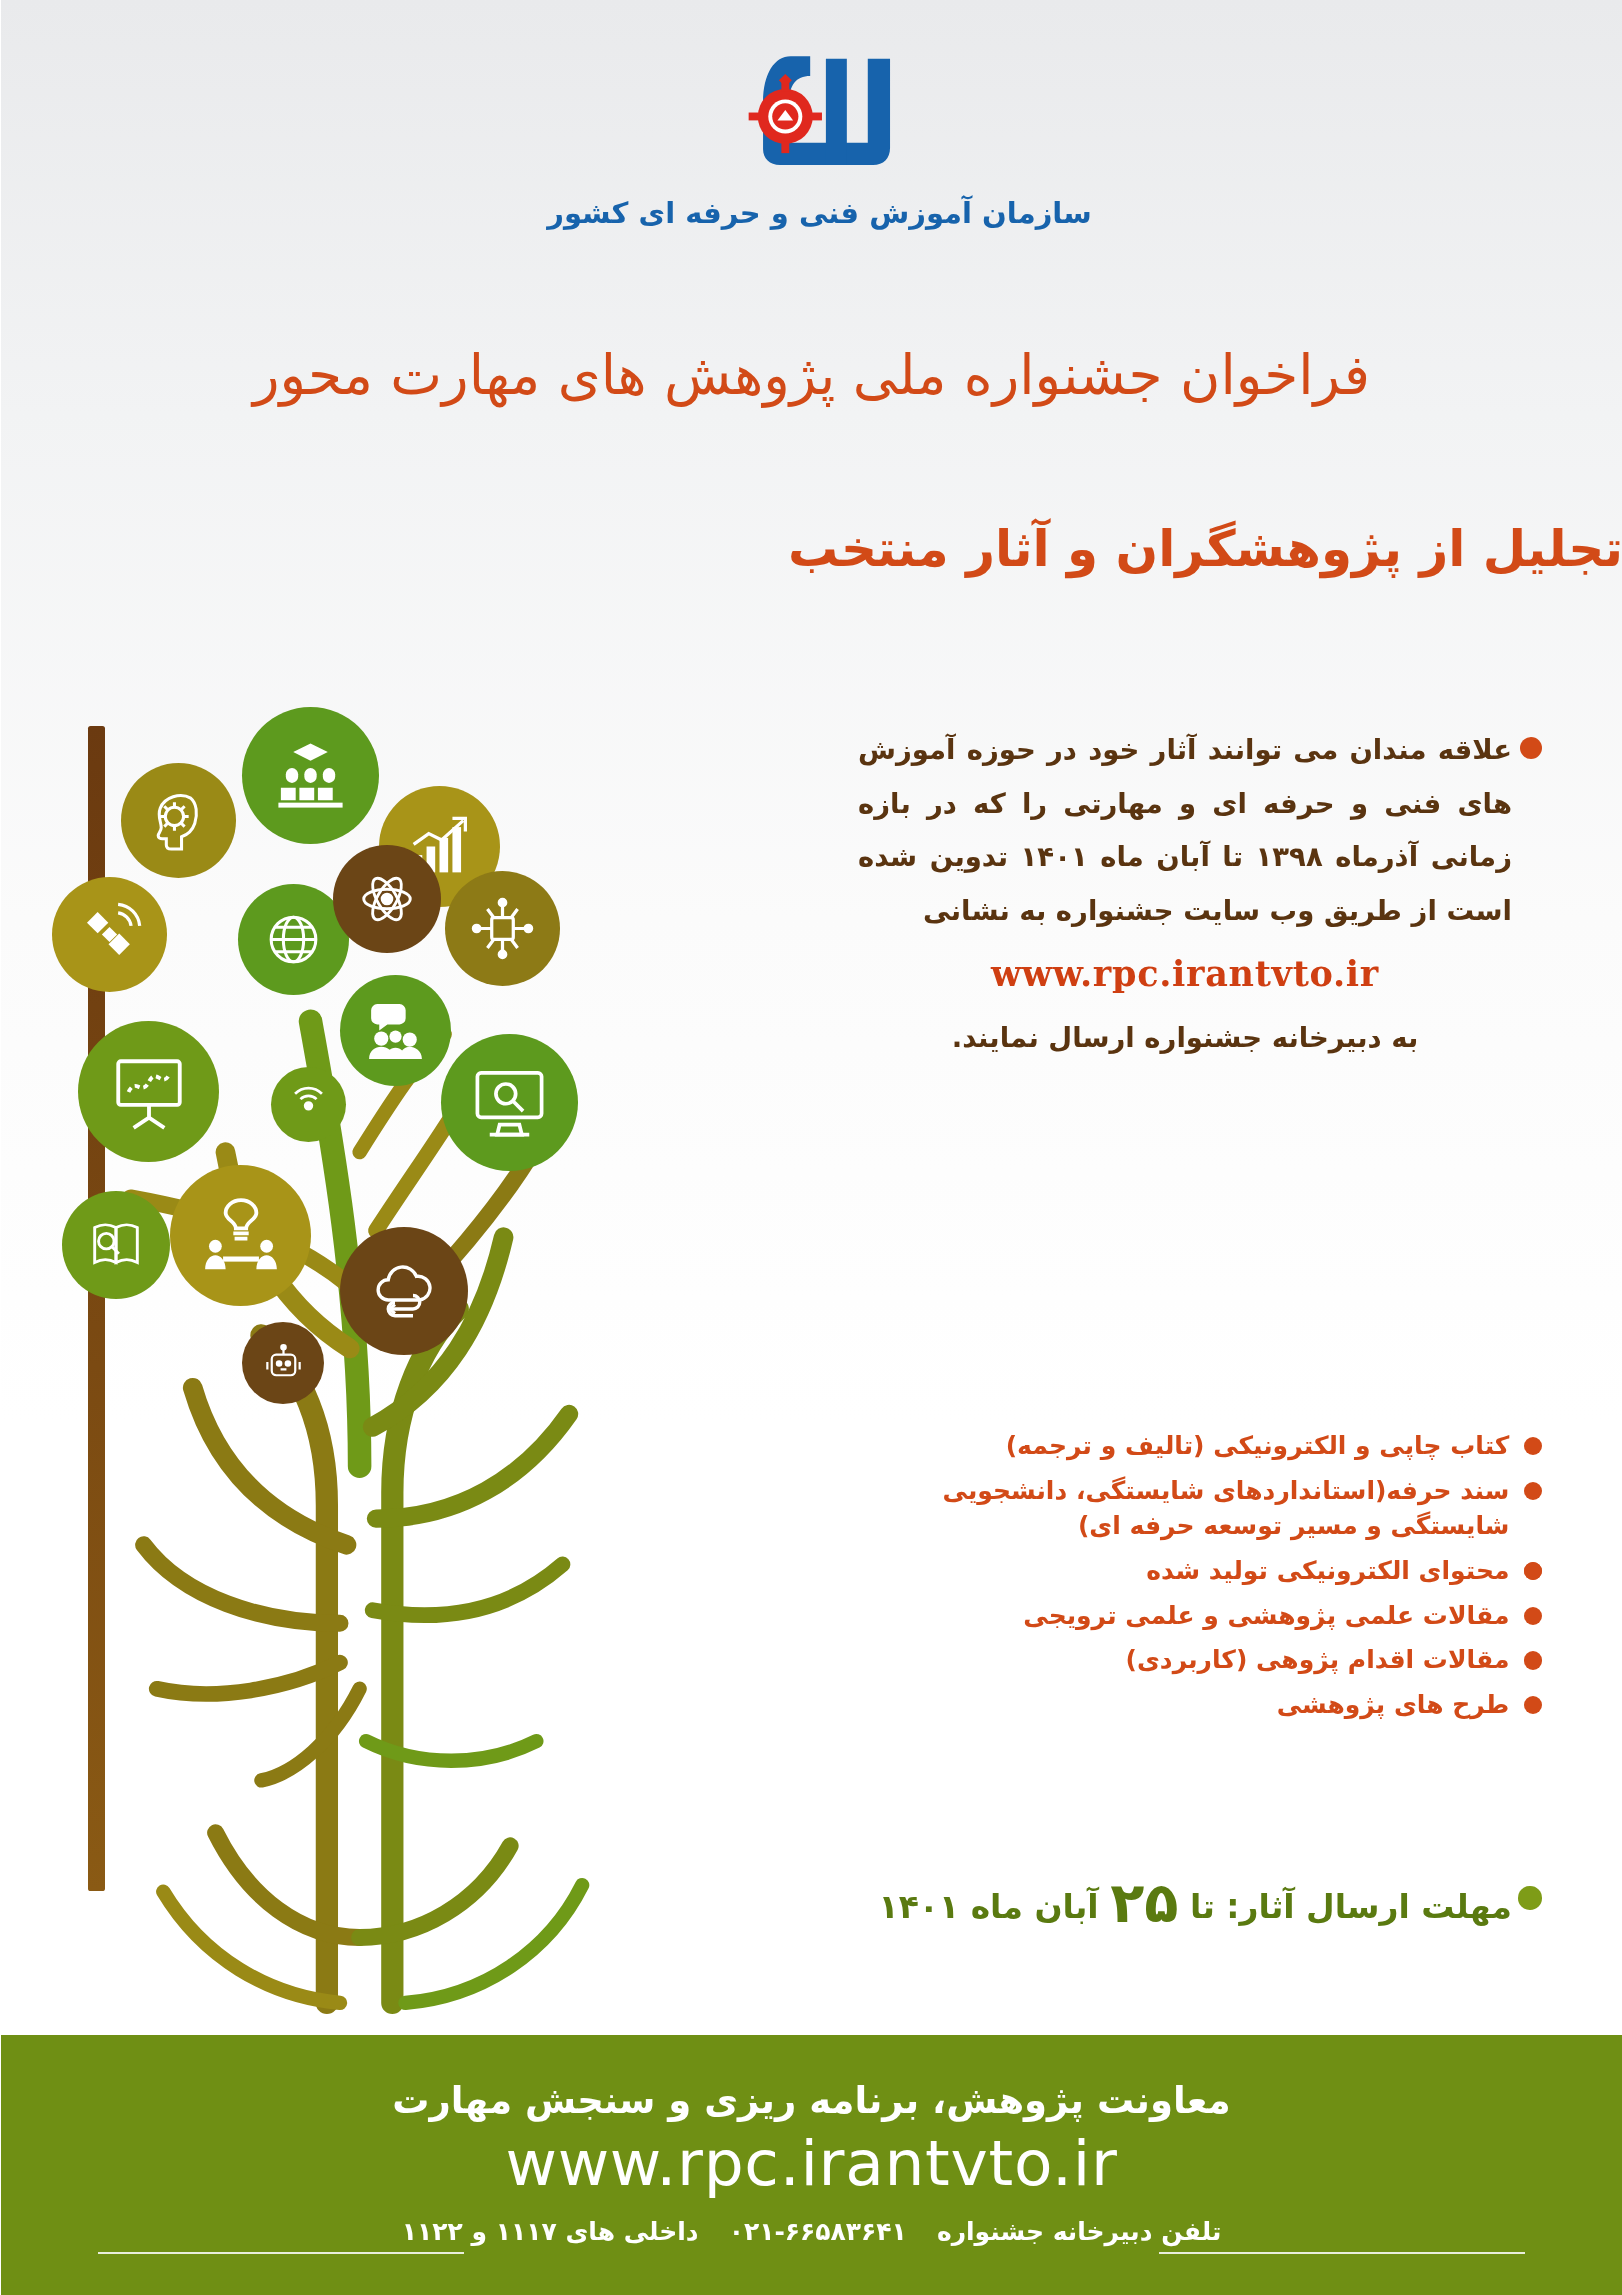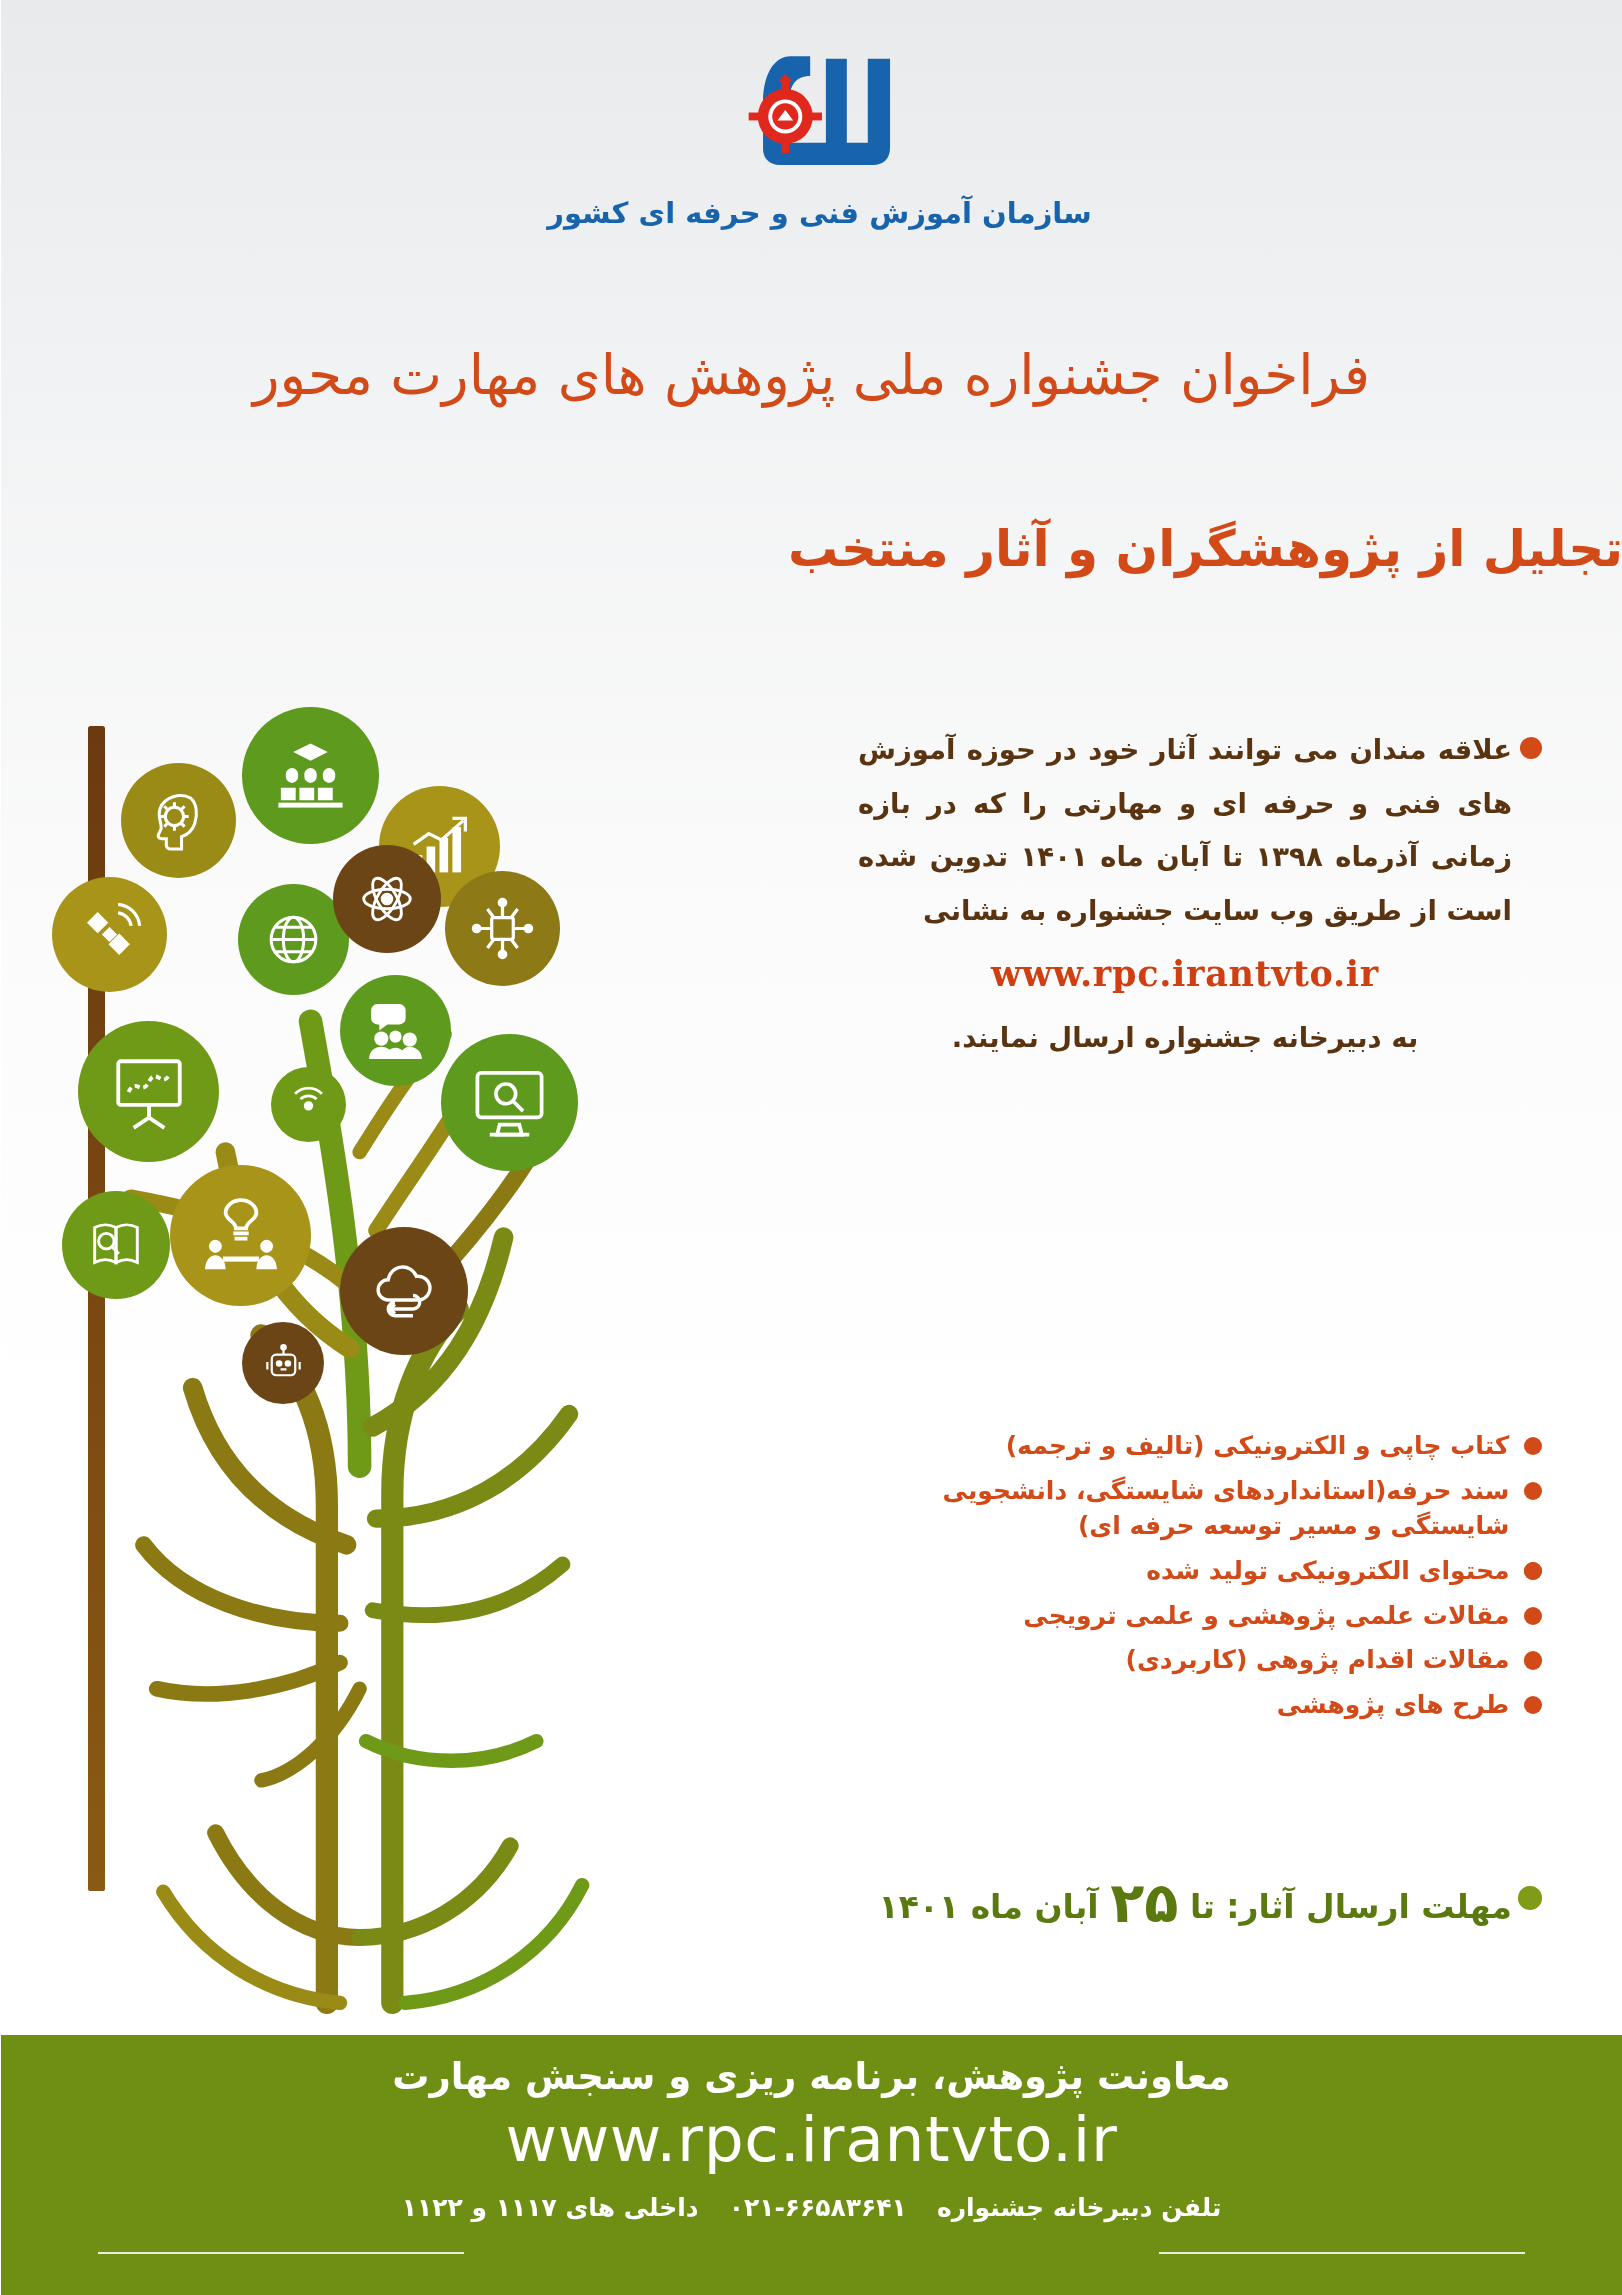--- a/index.html
+++ b/index.html
@@ -187,21 +187,21 @@
     width: 1623px;
     height: 260px;
     background: #6f8f14;
     color: #ffffff;
     direction: rtl;
   }
   .footer-title {
     text-align: center;
     font-size: 37px;
     font-weight: 700;
-    padding-top: 20px;
+    padding-top: 44px;
     letter-spacing: 0;
   }
   .footer-url {
     text-align: center;
     font-size: 63px;
     font-weight: 400;
     direction: ltr;
     font-family: "DejaVu Sans", "Liberation Sans", sans-serif;
     margin-top: 5.2px;
     letter-spacing: 0.7px;

